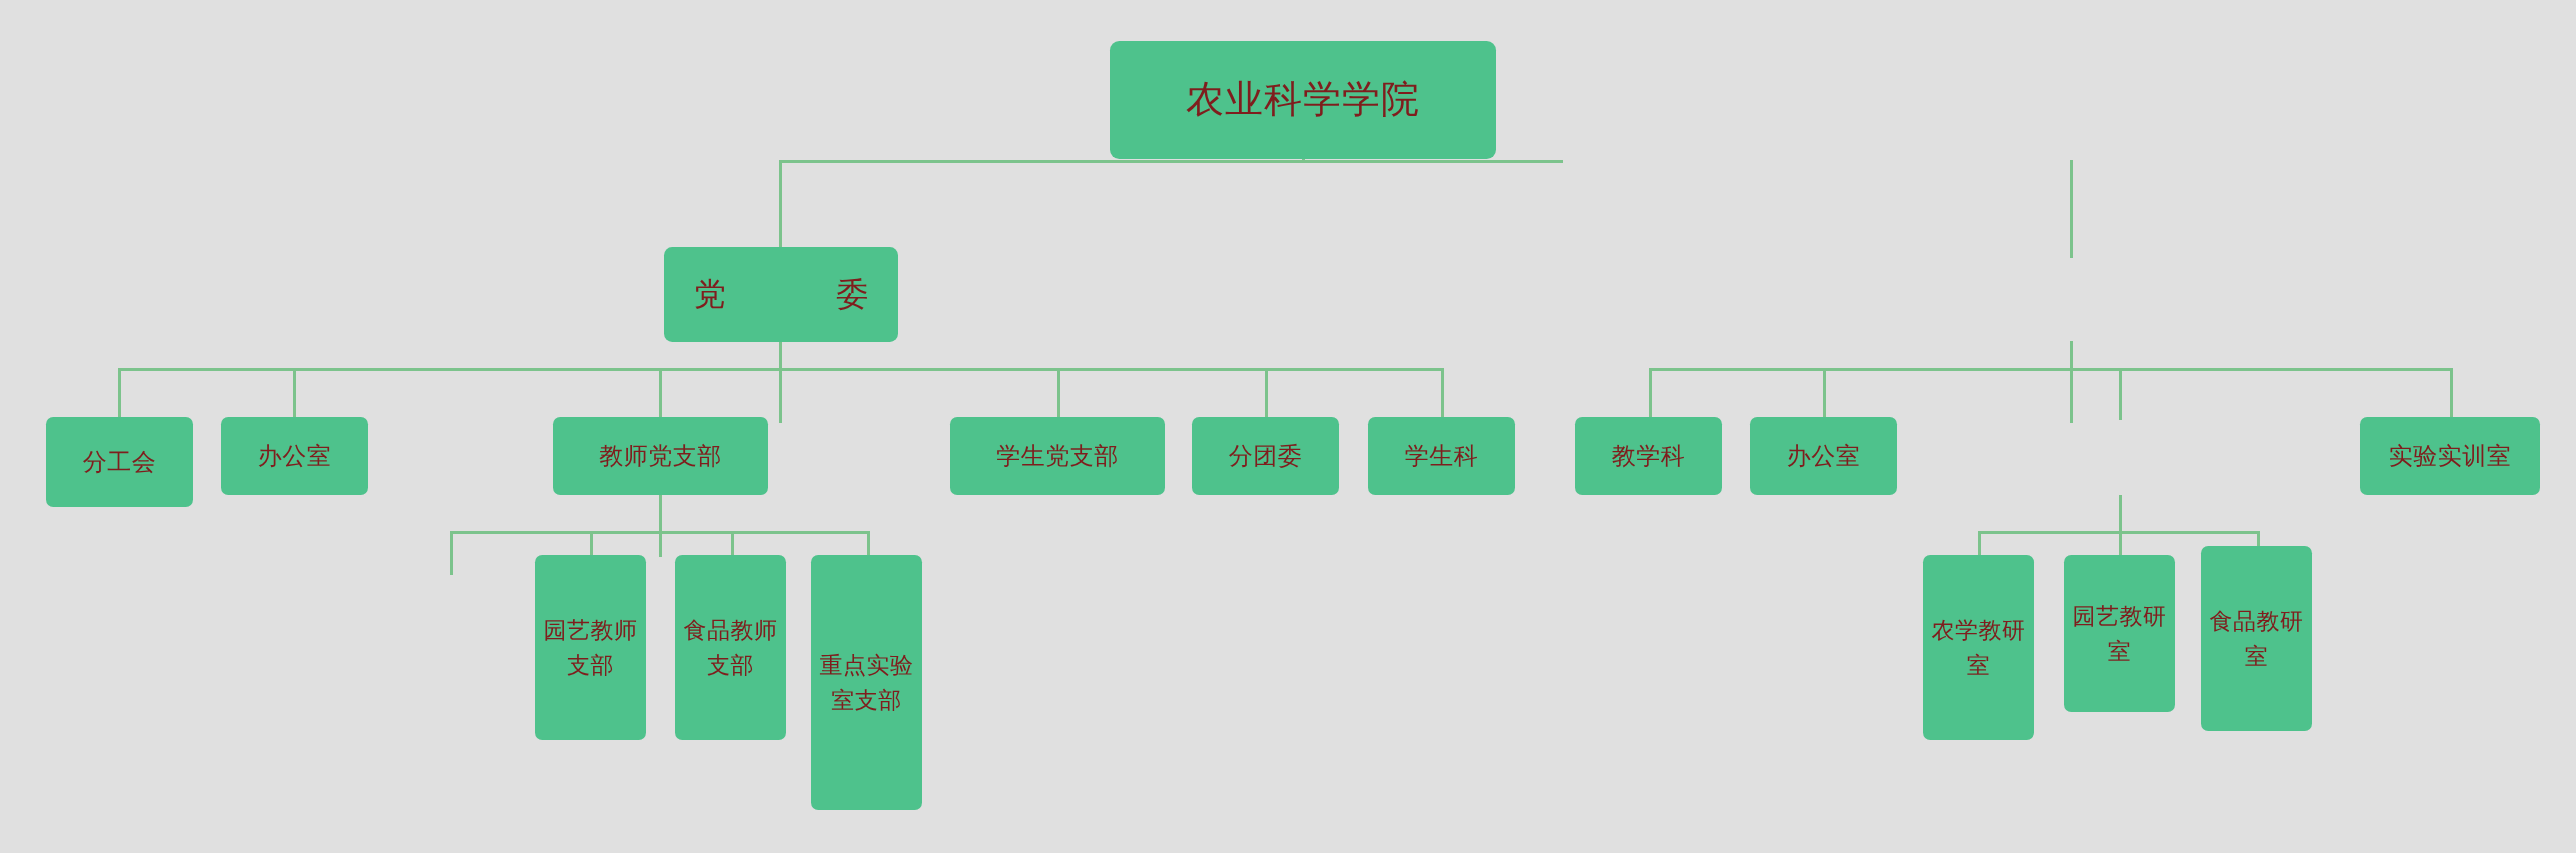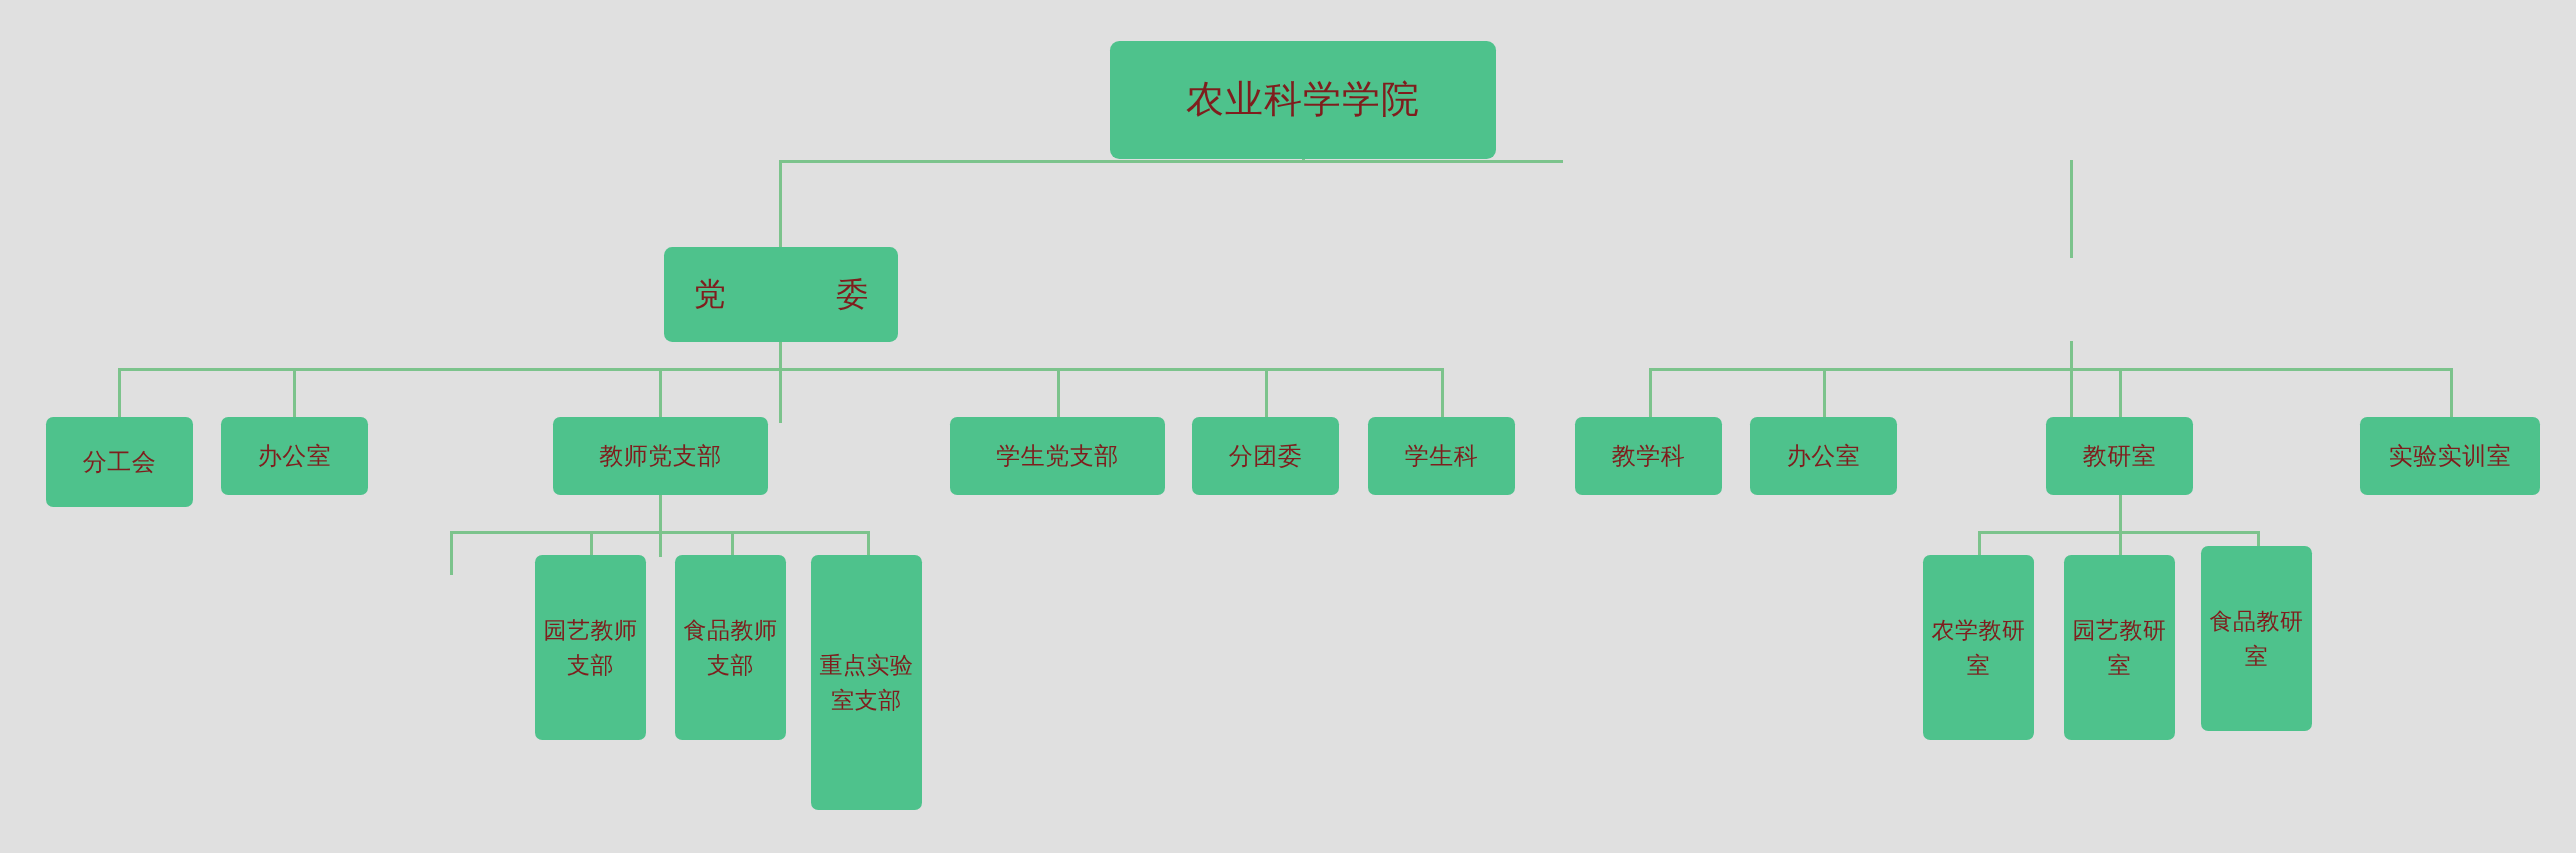--- a/index.html
+++ b/index.html
@@ -108,25 +108,24 @@
 
   <div class="node lvl3" style="left:46px; top:417px; width:147px; height:90px;">分工会</div>
   <div class="node lvl3" style="left:221px; top:417px; width:147px; height:78px;">办公室</div>
   <div class="node lvl3" style="left:553px; top:417px; width:215px; height:78px;">教师党支部</div>
   <div class="node lvl3" style="left:950px; top:417px; width:215px; height:78px;">学生党支部</div>
   <div class="node lvl3" style="left:1192px; top:417px; width:147px; height:78px;">分团委</div>
   <div class="node lvl3" style="left:1368px; top:417px; width:147px; height:78px;">学生科</div>
 
   <div class="node lvl3" style="left:1575px; top:417px; width:147px; height:78px;">教学科</div>
   <div class="node lvl3" style="left:1750px; top:417px; width:147px; height:78px;">办公室</div>
-  <div class="node lvl3" style="left:2046px; top:417px; width:147px; height:78px;">教研室</div>
   <div class="node lvl3" style="left:2360px; top:417px; width:180px; height:78px;">实验实训室</div>
 
   <div class="node lvl4" style="left:535px; top:555px; width:111px; height:185px;">园艺教师支部</div>
   <div class="node lvl4" style="left:675px; top:555px; width:111px; height:185px;">食品教师支部</div>
   <div class="node lvl4" style="left:811px; top:555px; width:111px; height:255px;">重点实验室支部</div>
 
   <div class="node lvl4" style="left:1923px; top:555px; width:111px; height:185px;">农学教研室</div>
-  <div class="node lvl4" style="left:2064px; top:555px; width:111px; height:185px;">园艺教研室</div>
+  <div class="node lvl4" style="left:2064px; top:555px; width:111px; height:157px;">园艺教研室</div>
   <div class="node lvl4" style="left:2201px; top:546px; width:111px; height:185px;">食品教研室</div>
 
 </div>
 
 
 </body></html>

